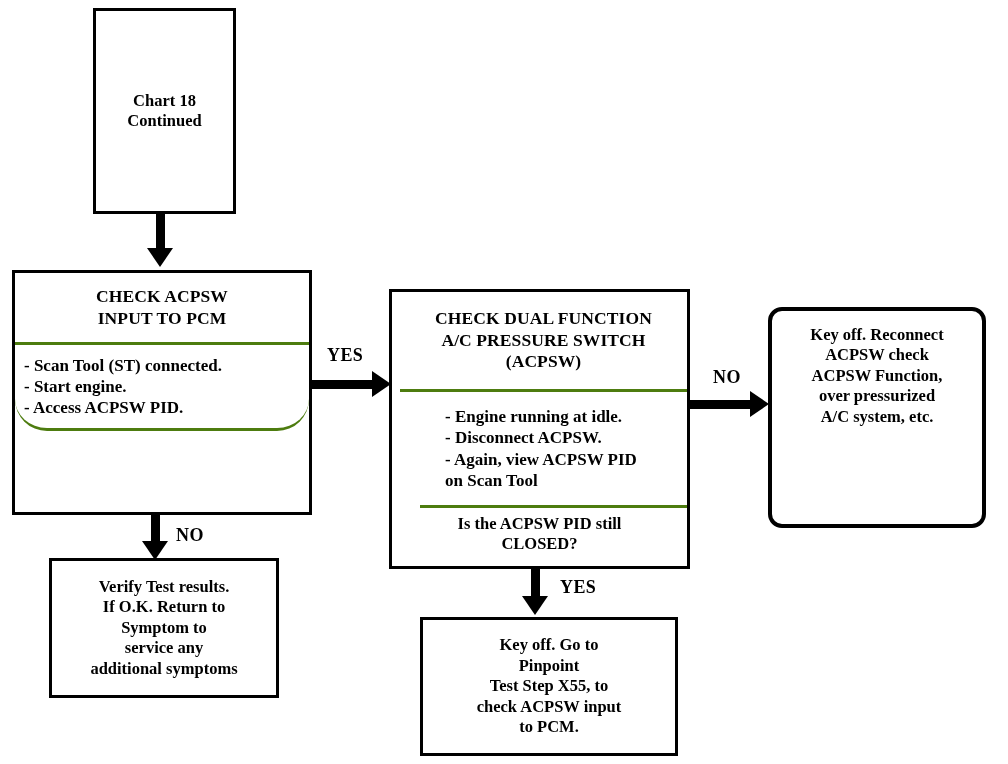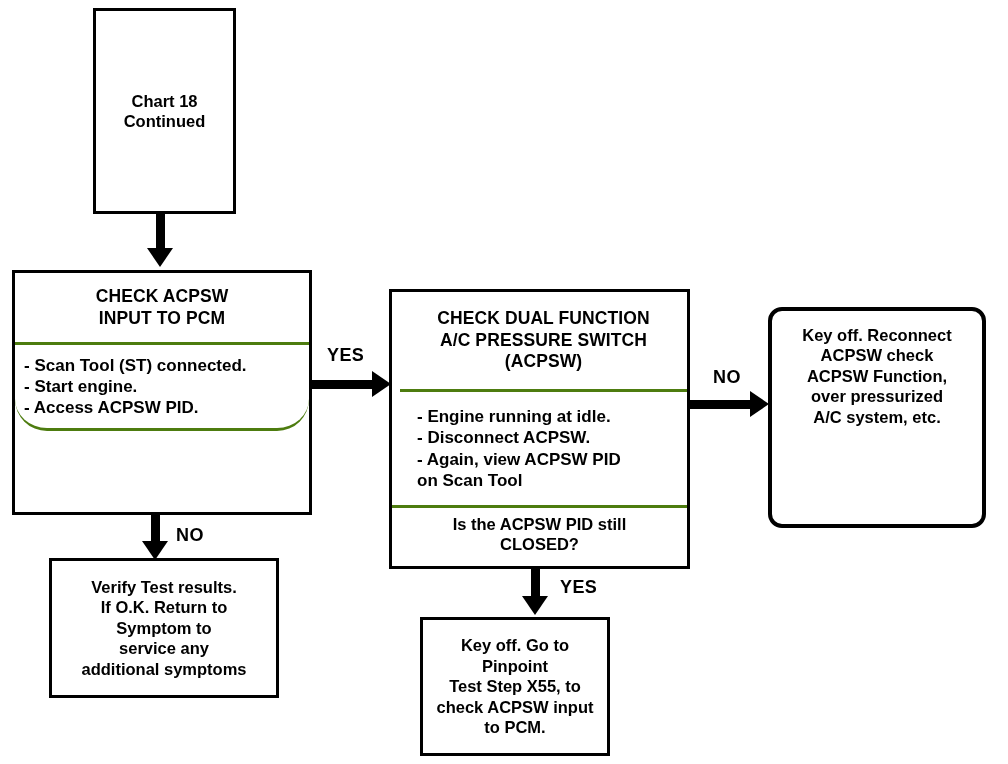--- a/index.html
+++ b/index.html
@@ -5,21 +5,21 @@
   html, body {
     margin: 0;
     padding: 0;
     background: #ffffff;
   }
   #canvas {
     position: relative;
     width: 1008px;
     height: 764px;
     background: #ffffff;
-    font-family: Liberation Sans, sans-serif;
+    font-family: Liberation Serif, serif;
     color: #000000;
     overflow: hidden;
   }
 
   
   .node {
     position: absolute;
     box-sizing: border-box;
     border: 3px solid #000;
     background: #fff;
@@ -137,21 +137,21 @@
   <div class="vline" style="left:151px; top:515px; width:9px; height:31px;"></div>
   <div class="arrow-down" style="left:142px; top:541px;"></div>
   <div class="edge-label" style="left:176px; top:525px;">NO</div>
 
   <div class="node" style="left:389px; top:289px; width:301px; height:280px;">
     <div class="cell divider-below" style="height:100px; padding:2px 6px;margin-left:8px;">
       <p class="txt center bold-title">CHECK DUAL FUNCTION
 A/C PRESSURE SWITCH
 (ACPSW)</p>
     </div>
-    <div class="cell divider-below" style="height:116px; padding:3px 25px;">
+    <div class="cell divider-below" style="height:116px; padding:3px 25px;margin-left:28px;">
       <p class="txt left bold-body">- Engine running at idle.
 - Disconnect ACPSW.
 - Again, view ACPSW PID
   on Scan Tool</p>
     </div>
     <div class="cell" style="flex:1 1 auto; padding:6px 8px; justify-content:flex-start;">
       <p class="txt center reg-body">Is the ACPSW PID still
 CLOSED?</p>
     </div>
   </div>
@@ -177,21 +177,21 @@
   <div class="node" style="left:49px; top:558px; width:230px; height:140px;">
     <div class="cell" style="flex:1 1 auto; padding:4px 7px;">
       <p class="txt center plain">Verify Test results.
 If O.K. Return to
 Symptom to
 service any
 additional symptoms</p>
     </div>
   </div>
 
-  <div class="node" style="left:420px; top:617px; width:190px; height:139px;">
+  <div class="node" style="left:420px; top:617px; width:258px; height:139px;">
     <div class="cell" style="flex:1 1 auto; padding:4px 5px;">
       <p class="txt center plain">Key off. Go to
 Pinpoint
 Test Step X55, to
 check ACPSW input
 to PCM.</p>
     </div>
   </div>
 
 </div>

